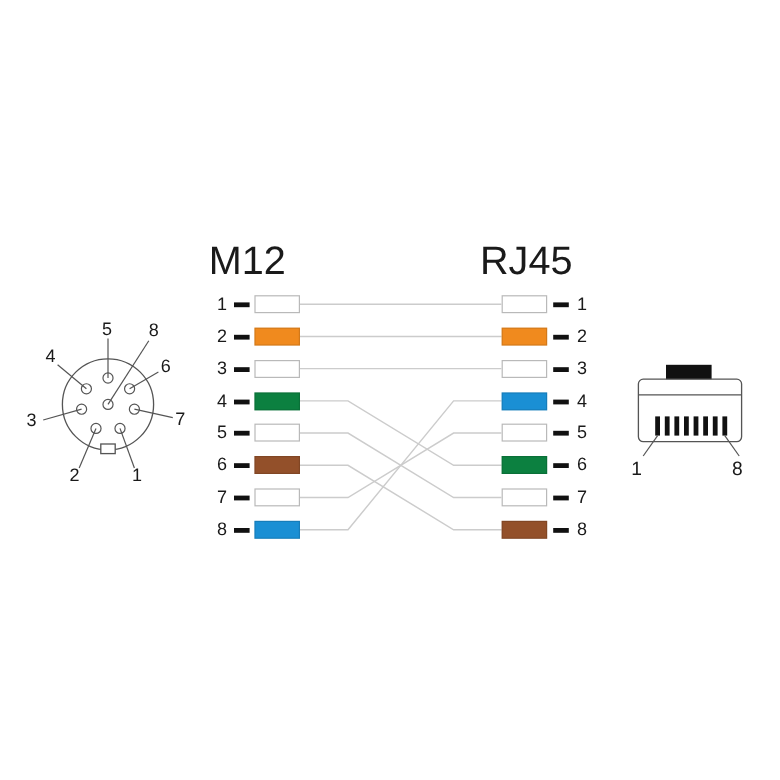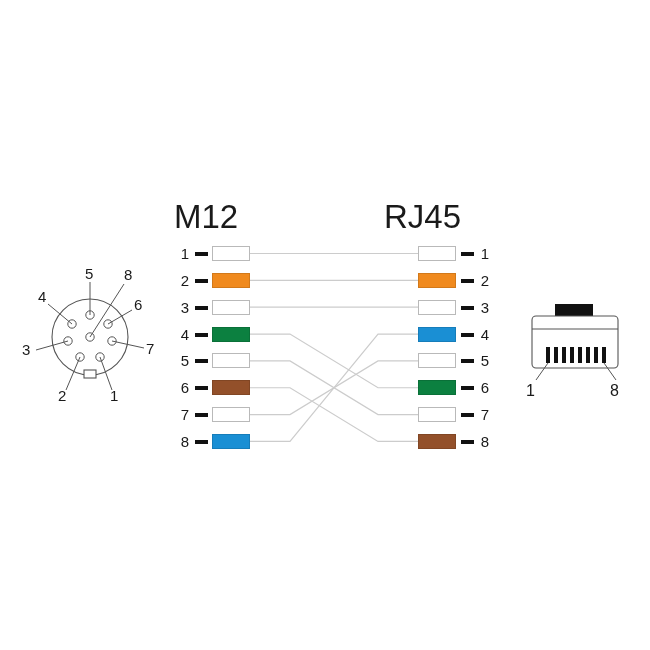--- a/index.html
+++ b/index.html
@@ -15,21 +15,21 @@
   
   .title{
     position:absolute;
     font-size:33px;
     color:#1a1a1a;
     letter-spacing:0px;
     white-space:nowrap;
     font-weight:400;
   }
   #title-m12{left:174px;top:198px;}
-  #title-rj45{left:384px;top:198px;}
+  #title-rj45{left:400px;top:198px;}
 
   
   .row{position:absolute;height:16px;}
   .rownum{
     position:absolute;
     font-size:15px;
     color:#1a1a1a;
     top:-1px;
     width:14px;
     text-align:center;

